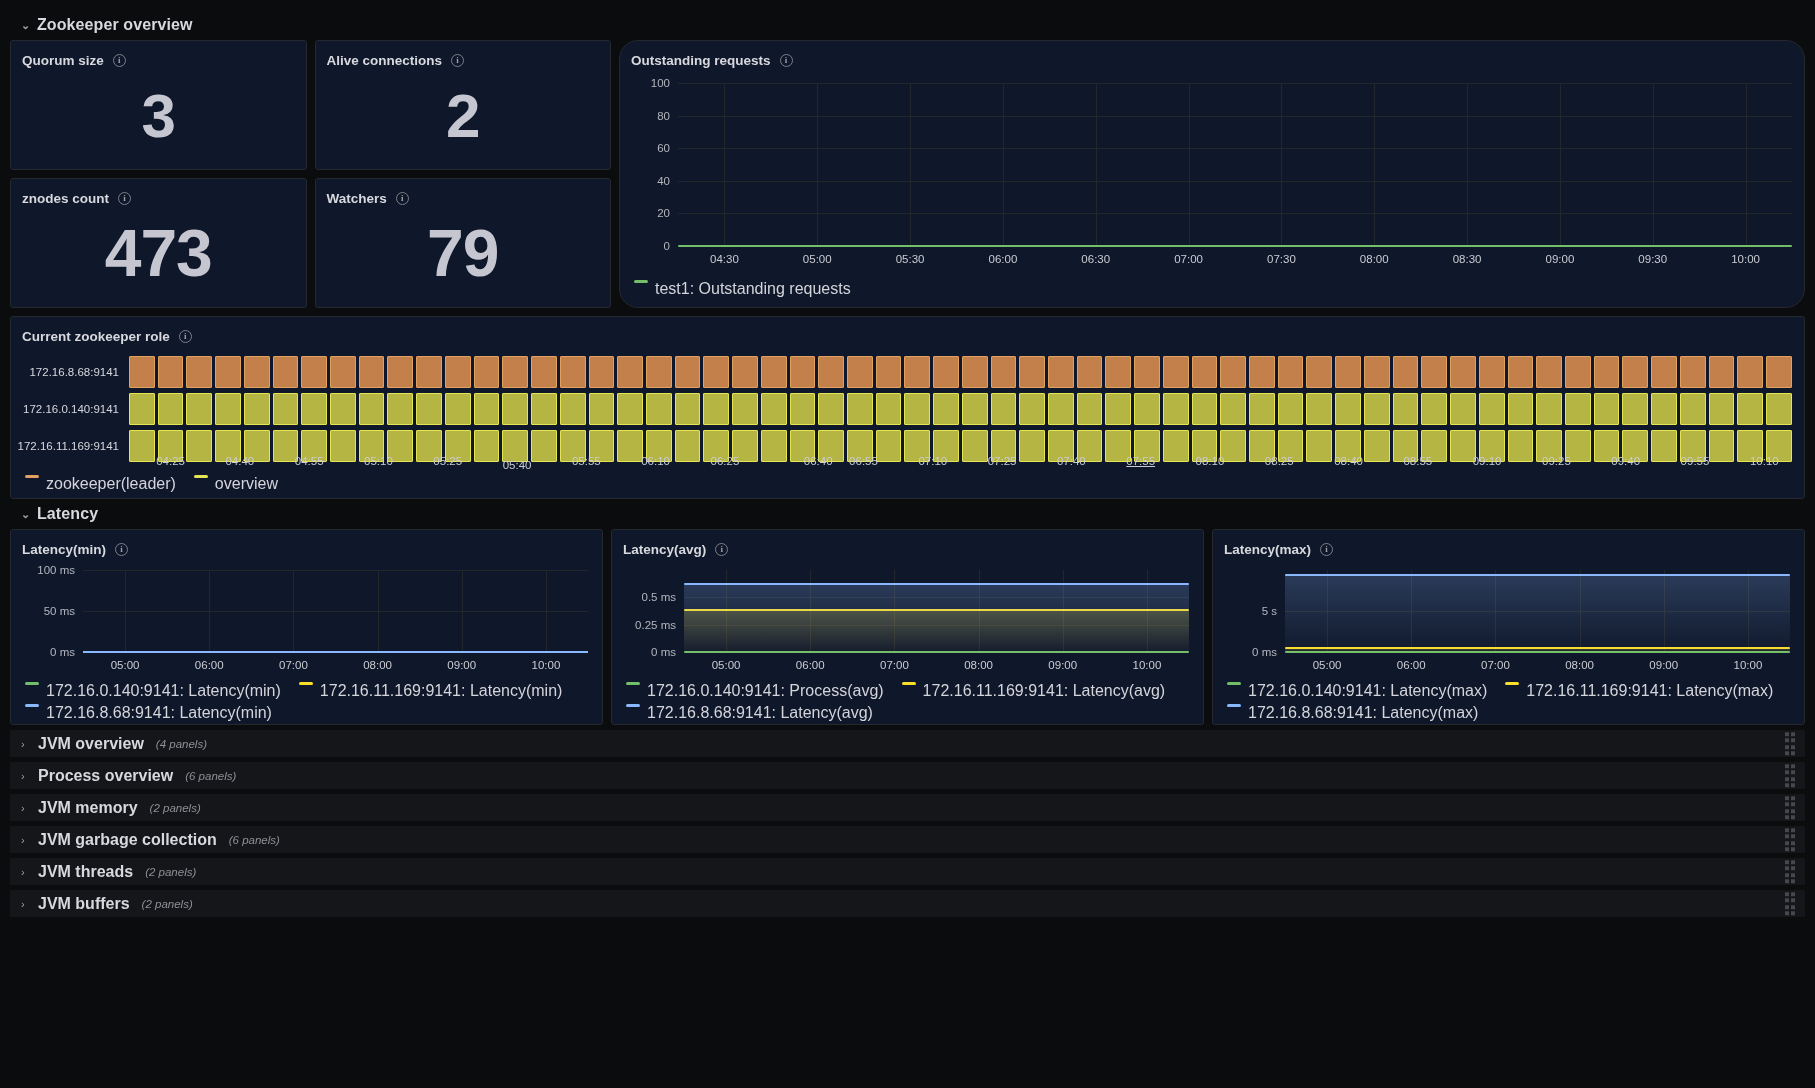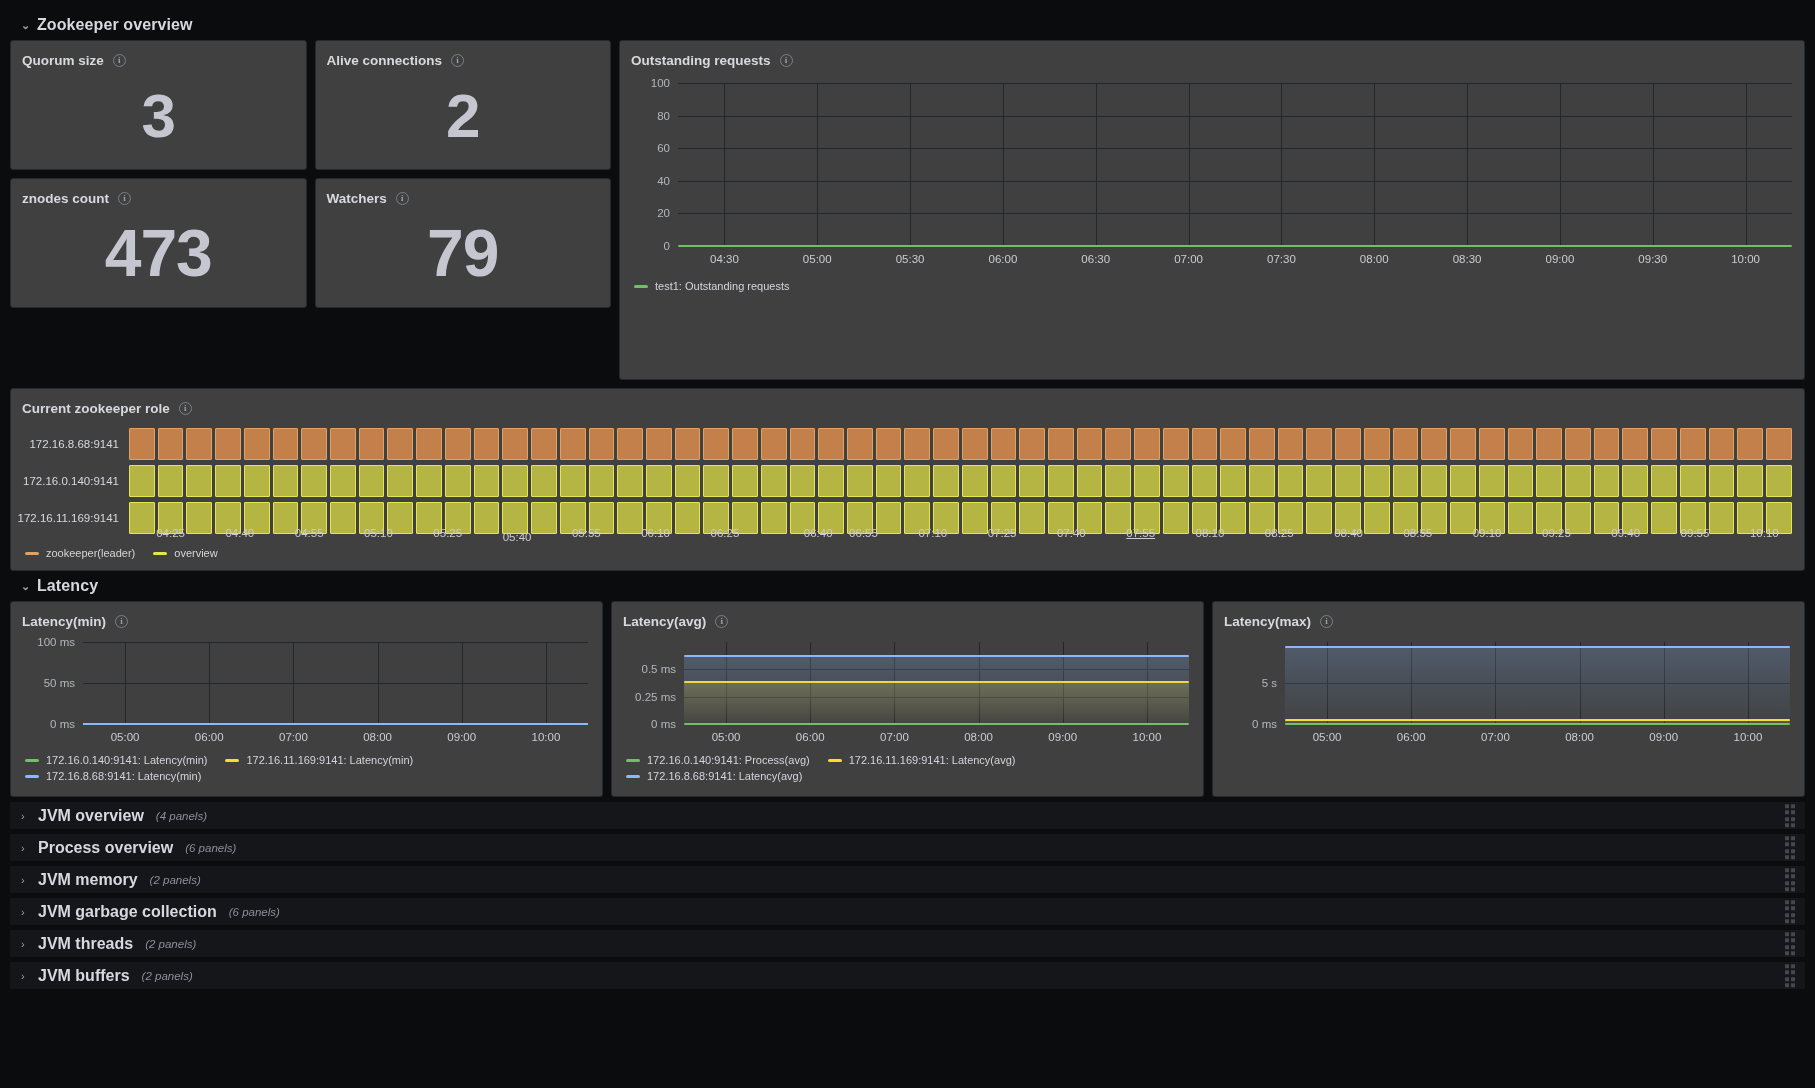--- a/index.html
+++ b/index.html
@@ -20,21 +20,21 @@
     cursor: pointer; user-select: none;
   }
   .row-header .chev {
     font-size: 11px; color: #9fa0a6; line-height: 1;
     display: inline-block; width: 9px;
   }
   .row-header .title { font-size: 16px; font-weight: 600; letter-spacing: .1px; }
 
   
   .panel {
-    background: #404040;
+    background: #0f172a;
     border: 1px solid #25282e;
     border-radius: 3px;
     position: relative;
   }
   .panel-head {
     display: flex; align-items: center; gap: 9px;
     padding: 9px 10px 0 11px;
     height: 30px;
   }
   .panel-title { font-size: 13.5px; font-weight: 600; color: #d8d9de; white-space: nowrap; }
@@ -55,41 +55,41 @@
   .stat-value {
     display: flex; align-items: center; justify-content: center;
     height: 96px; margin-top: -4px;
     font-weight: 600; color: #c5c6d0;
     letter-spacing: -1px;
   }
   .stat-value.v3 { font-size: 62px; }
   .stat-value.v473 { font-size: 66px; }
 
   
-  .ts-panel { flex: 1 1 auto; height: 340px; }
+  .ts-panel { flex: 1 1 auto; height: 268px; border-radius: 19px; }
   .ts-body { position: relative; height: 205px; padding: 6px 10px 0 10px; }
   .ts-plot { position: absolute; left: 58px; right: 12px; top: 12px; bottom: 30px; }
   .gridline-h { position: absolute; left: 0; right: 0; height: 1px; background: #23262b; }
   .gridline-v { position: absolute; top: 0; bottom: 0; width: 1px; background: #23262b; }
   .axis-y-label {
     position: absolute; right: 100%; margin-right: 8px;
     transform: translateY(-50%);
     font-size: 11.5px; color: #b4b6bd; white-space: nowrap;
   }
   .axis-x-label {
     position: absolute; top: 100%; margin-top: 7px;
     transform: translateX(-50%);
     font-size: 11.5px; color: #cbccd2; white-space: nowrap;
   }
   .series-line { position: absolute; left: 0; right: 0; height: 2px; border-radius: 1px; }
   .series-fill { position: absolute; left: 0; right: 0; }
 
   
   .legend { display: flex; flex-wrap: wrap; gap: 4px 18px; padding: 4px 0 0 14px; }
-  .legend-item { display: flex; align-items: center; gap: 7px; font-size: 11px; color: #d4d5db; cursor: pointer; }
+  .legend-item { display: flex; align-items: flex-start; gap: 7px; font-size: 16px; color: #d4d5db; cursor: pointer; }
   .legend-swatch { width: 14px; height: 3px; border-radius: 1.5px; flex: 0 0 auto; }
 
   
   .stl-panel { height: 183px; margin-top: 8px; }
   .stl-body { position: relative; height: 124px; padding-top: 6px; }
   .stl-rows { position: absolute; left: 0; right: 12px; top: 8px; }
   .stl-row { display: flex; align-items: center; height: 34px; margin-bottom: 3px; }
   .stl-label {
     width: 118px; flex: 0 0 118px; text-align: right; padding-right: 10px;
     font-size: 11.5px; color: #d7d8de; white-space: nowrap;
@@ -594,20 +594,34 @@
             <span class="axis-x-label" style="left: 75%;">09:00</span>
             <div class="gridline-v" style="left: 91.6667%;"></div>
             <span class="axis-x-label" style="left: 91.6667%;">10:00</span>
             <div class="series-line" style="top: calc(100% - 1px); background: rgb(115, 191, 105);"></div>
             <div class="series-fill" style="top: 95.5%; bottom: 0px; background: linear-gradient(rgba(250, 222, 42, 0.22), rgba(250, 222, 42, 0.016));"></div>
             <div class="series-line" style="top: calc(95.5% - 1px); background: rgb(250, 222, 42);"></div>
             <div class="series-fill" style="top: 6%; bottom: 0px; background: linear-gradient(rgba(138, 184, 255, 0.22), rgba(138, 184, 255, 0.016));"></div>
             <div class="series-line" style="top: calc(6% - 1px); background: rgb(138, 184, 255);"></div>
           </div>
       </div>
+      <div class="legend">
+        <div class="legend-item">
+          <span class="legend-swatch" style="background:#73bf69"></span>
+          <span>172.16.0.140:9141: Latency(max)</span>
+        </div>
+        <div class="legend-item">
+          <span class="legend-swatch" style="background:#fade2a"></span>
+          <span>172.16.11.169:9141: Latency(max)</span>
+        </div>
+        <div class="legend-item" style="flex-basis:100%">
+          <span class="legend-swatch" style="background:#8ab8ff"></span>
+          <span>172.16.8.68:9141: Latency(max)</span>
+        </div>
+      </div>
     </div>
 
   </div>
 
   <div id="collapsed-rows">
       <div class="collapsed-row">
         <span class="chev">›</span>
         <span class="title">JVM overview</span>
         <span class="count">(4 panels)</span>
         <span class="drag-handle">

